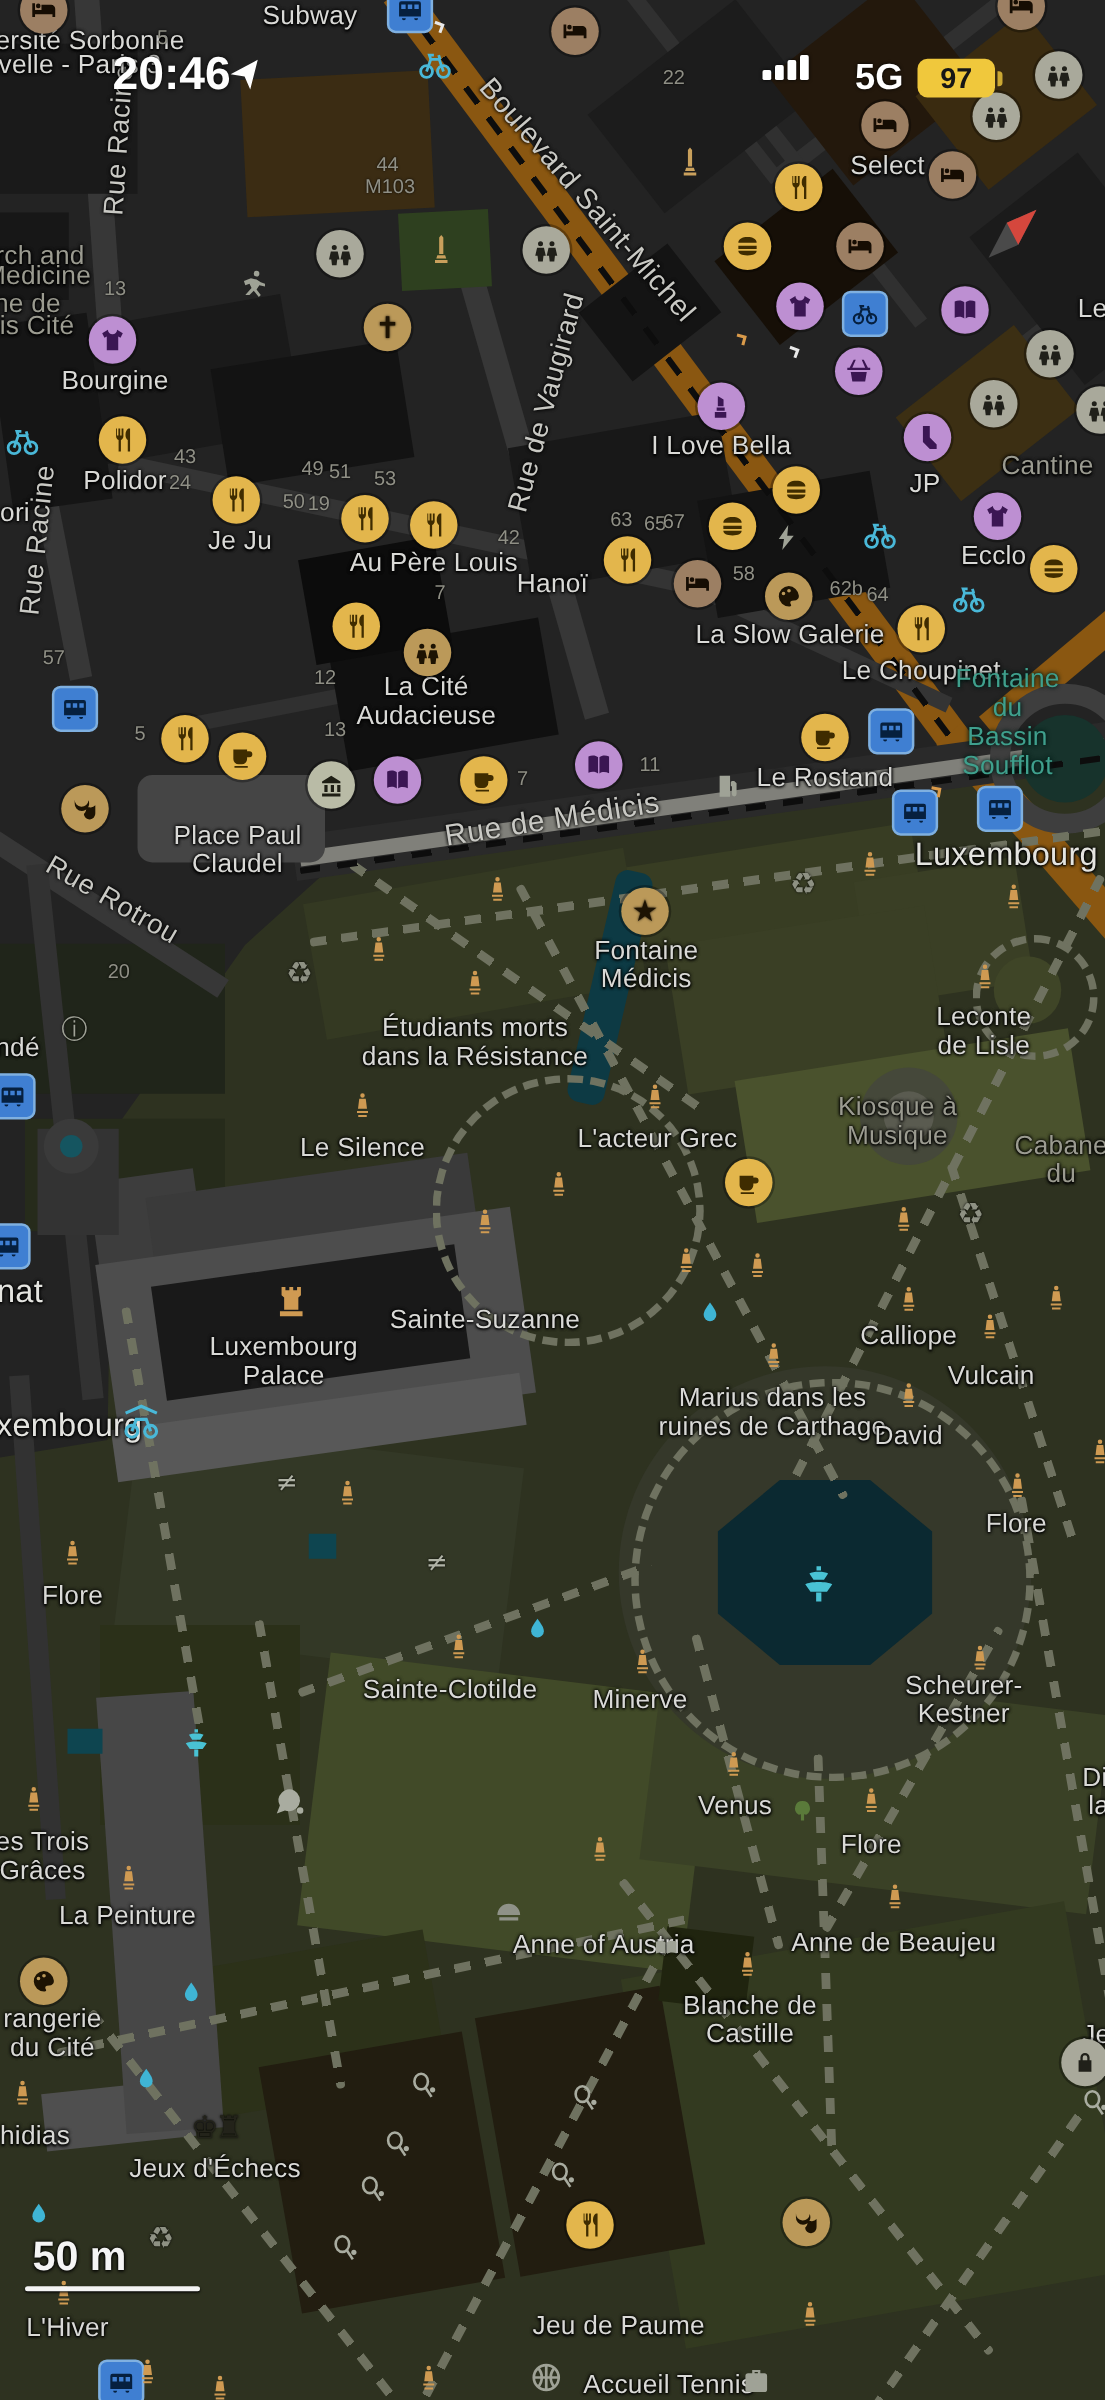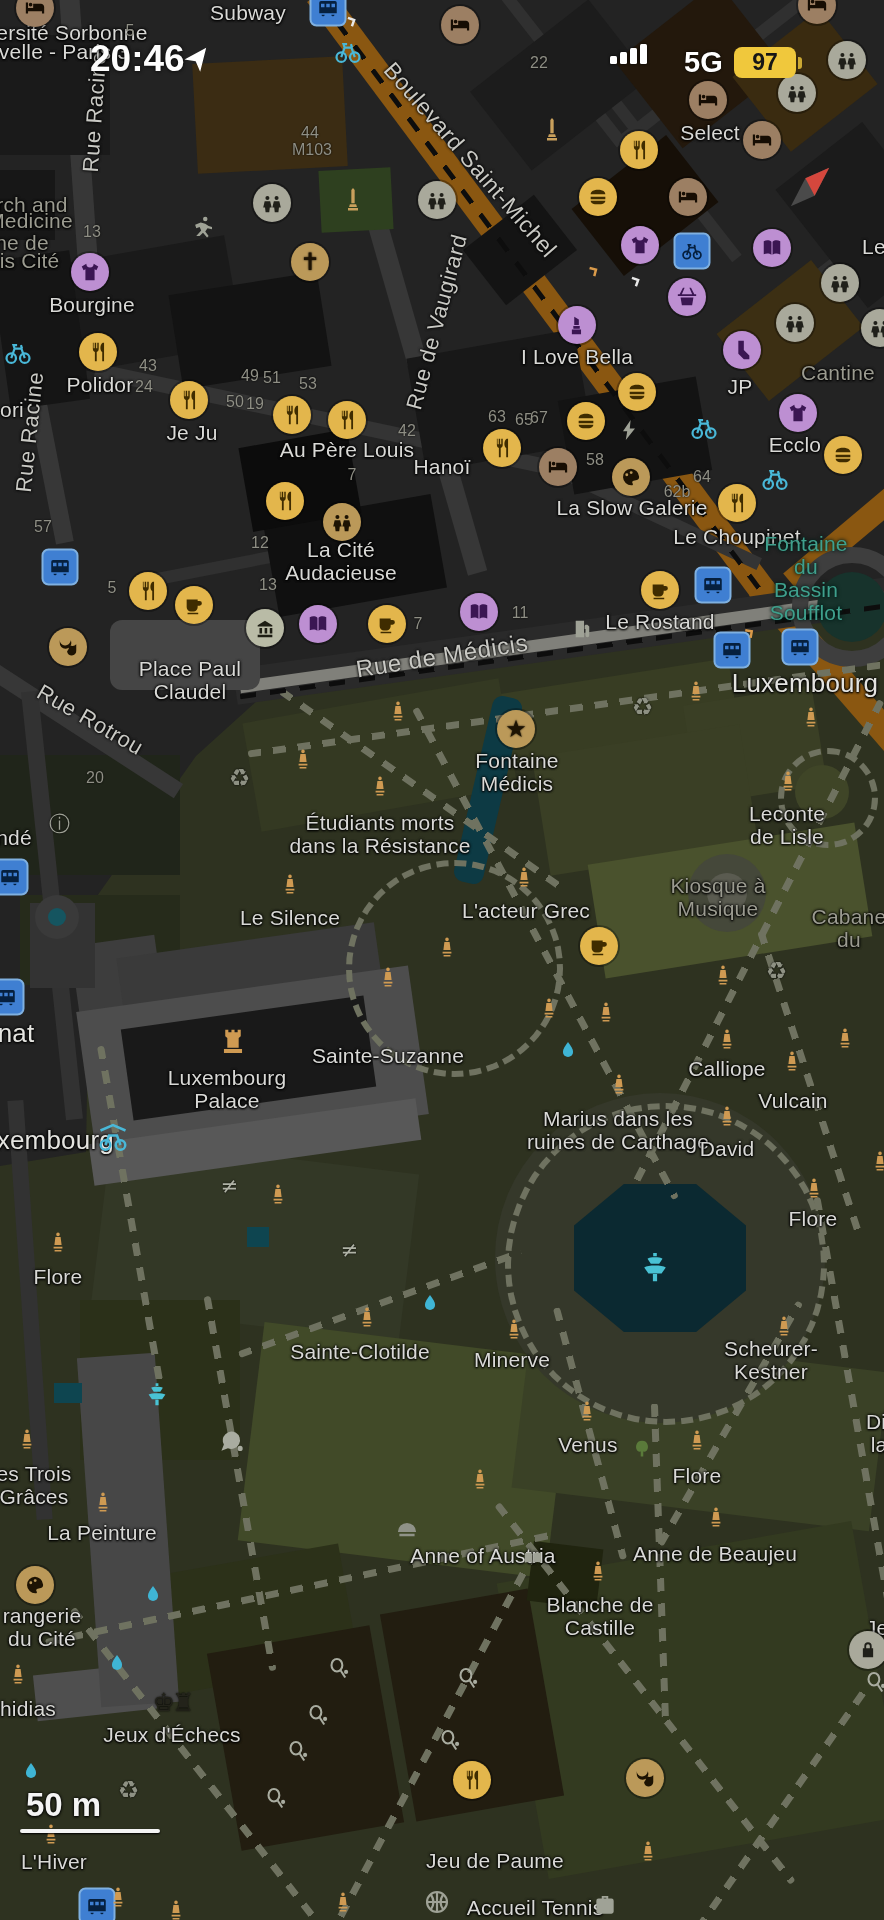--- a/index.html
+++ b/index.html
@@ -247,21 +247,21 @@
       <div class="num" style="left: 250px; top: 376px;">49</div>
       <div class="num" style="left: 272px; top: 378px;">51</div>
       <div class="num" style="left: 308px; top: 384px;">53</div>
       <div class="num" style="left: 235px; top: 402px;">50</div>
       <div class="num" style="left: 255px; top: 404px;">19</div>
       <div class="num" style="left: 407px; top: 431px;">42</div>
       <div class="num" style="left: 497px; top: 417px;">63</div>
       <div class="num" style="left: 524px; top: 420px;">65</div>
       <div class="num" style="left: 539px; top: 418px;">67</div>
       <div class="num" style="left: 595px; top: 460px; text-align: center;">58</div>
-      <div class="num" style="left: 677px; top: 492px;">62b</div>
+      <div class="num" style="left: 677px; top: 472px;">62b</div>
       <div class="num" style="left: 702px; top: 477px;">64</div>
       <div class="num" style="left: 352px; top: 475px;">7</div>
       <div class="num" style="left: 260px; top: 543px;">12</div>
       <div class="num" style="left: 268px; top: 585px;">13</div>
       <div class="num" style="left: 112px; top: 588px;">5</div>
       <div class="num" style="left: 43px; top: 527px;">57</div>
       <div class="num" style="left: 418px; top: 624px;">7</div>
       <div class="num" style="left: 520px; top: 613px;">11</div>
       <div class="num" style="left: 95px; top: 778px;">20</div>
       <div class="poi food" style="left: 639px; top: 150px;">

